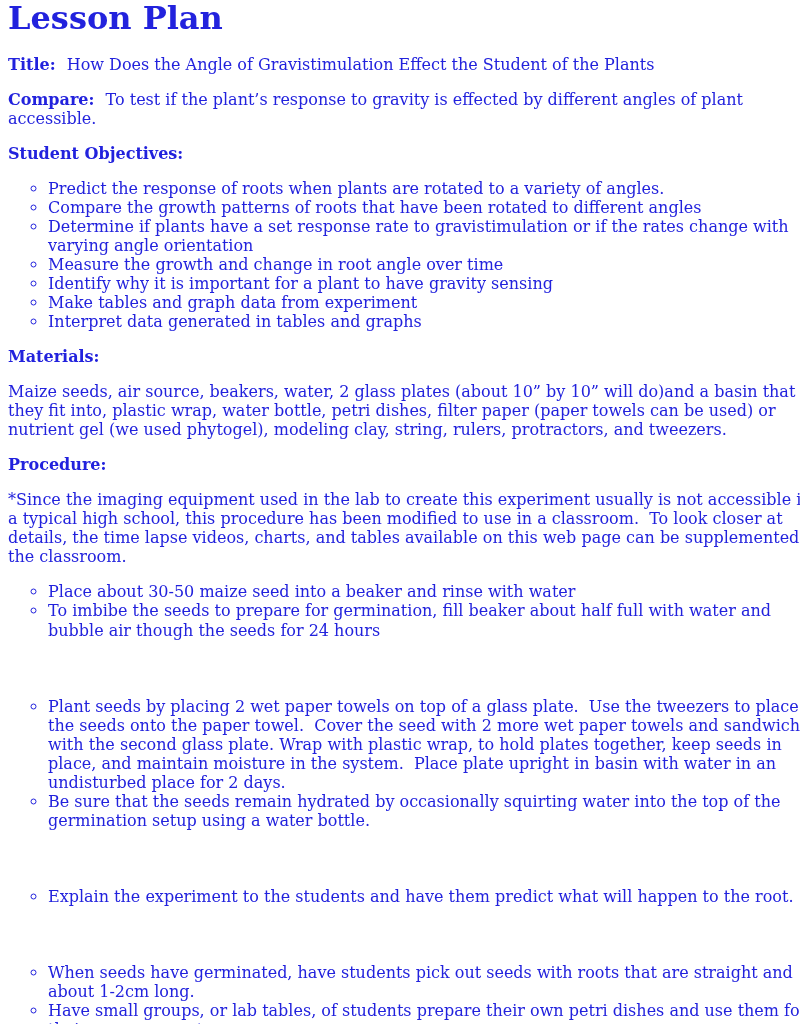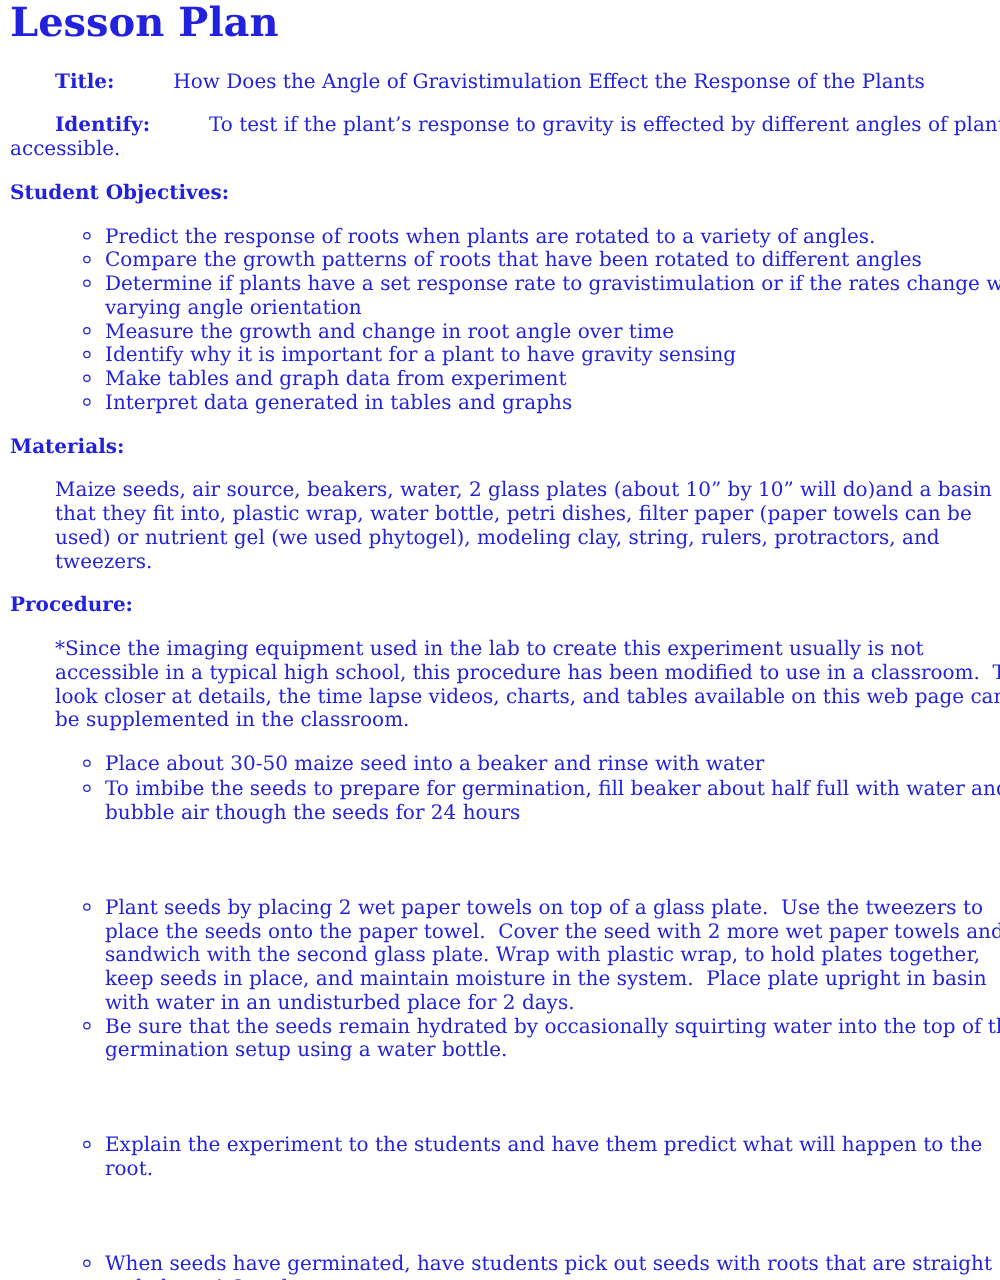--- a/index.html
+++ b/index.html
@@ -36,32 +36,32 @@
     font-weight: bold;
     margin: 16px 0;
   }
   ul {
     margin: 16px 0;
     padding-left: 40px;
     list-style-type: circle;
   }
   li { margin: 0; padding: 0; }
   li.gap { margin-top: 57px; }
-  .pre { white-space: pre-wrap; margin-left: 36px; }
+  .pre { white-space: pre-wrap; }
 </style>
 </head>
 <body style="background: rgb(255, 255, 255);">
 
 <div class="doc" style="color: rgb(34, 34, 221);">
 
   <h1 class="page-title">Lesson Plan</h1>
 
-  <p><b class="inline-label pre">Title:</b><span class="pre">How Does the Angle of Gravistimulation Effect the Response of the Plants</span></p>
+  <p><b class="inline-label pre">Title:</b><span class="pre">How Does the Angle of Gravistimulation Effect the Student of the Plants</span></p>
 
-  <p><b class="inline-label pre">Identify:</b><span class="pre">To test if the plant’s response to gravity is effected by different angles of plant accessible.</span></p>
+  <p><b class="inline-label pre">Compare:</b><span class="pre">To test if the plant’s response to gravity is effected by different angles of plant accessible.</span></p>
 
   <p class="section-heading">Student Objectives:</p>
 
   <ul>
     <li class="pre">Predict the response of roots when plants are rotated to a variety of angles.</li>
     <li class="pre">Compare the growth patterns of roots that have been rotated to different angles</li>
     <li class="pre">Determine if plants have a set response rate to gravistimulation or if the rates change with varying angle orientation</li>
     <li class="pre">Measure the growth and change in root angle over time</li>
     <li class="pre">Identify why it is important for a plant to have gravity sensing</li>
     <li class="pre">Make tables and graph data from experiment</li>

